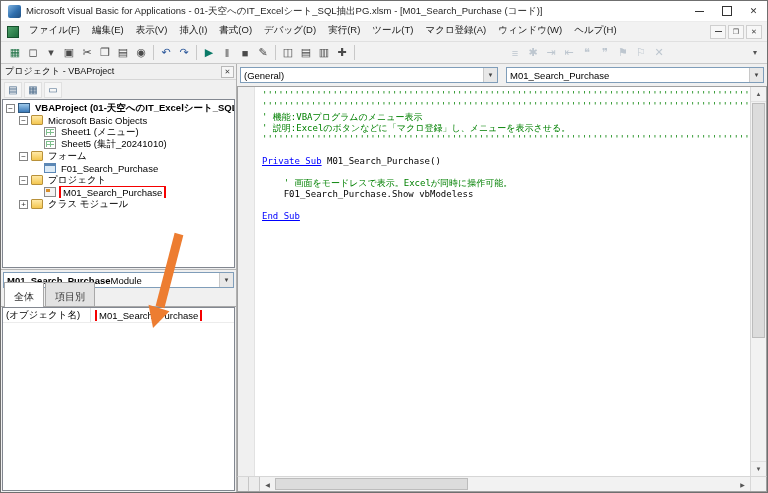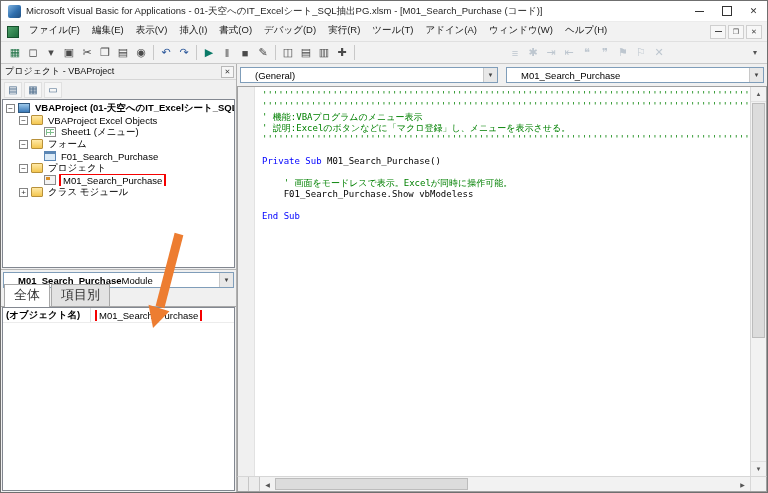--- a/index.html
+++ b/index.html
@@ -67,41 +67,41 @@
   .ti-form { background:#dcebf7; border:1px solid #5b87b5; }
   .ti-form::before { content:""; position:absolute; top:0; left:0; right:0; height:2px; background:#5b87b5; }
   .ti-module { background:#f3f3f3; border:1px solid #8a8a8a; }
   .ti-module::before { content:""; position:absolute; top:1px; left:1px; width:4px; height:3px; background:#d88f2a; }
   .tree-label { padding:0 2px; color:#000; }
   .tree-label.bold { font-weight:bold; }
   .annot-box { border:2px solid var(--annot-red); border-radius:2px; padding:0 2px; margin:-2px 0; }
 
   .properties-panel { flex:1; display:flex; flex-direction:column; min-height:0; }
   .prop-selector { height:20px; flex:none; padding:2px; }
-  .combo { height:16px; background:#fff; border:1px solid #7f9db9; display:flex; align-items:center; font-size:9.5px; padding-left:14px; white-space:nowrap; overflow:hidden; }
+  .combo { height:16px; background:#fff; border:1px solid #7f9db9; display:flex; align-items:center; font-size:9.5px; padding-left:3px; white-space:nowrap; overflow:hidden; }
   .combo-arrow { margin-left:auto; width:14px; height:100%; flex:none; background:#e8e8e8; border-left:1px solid #c8c8c8; display:flex; align-items:center; justify-content:center; }
   .combo-arrow::before { content:"▼"; font-size:6px; color:#444; }
   .prop-tabs { height:17px; flex:none; display:flex; align-items:flex-end; padding-left:3px; gap:1px; border-bottom:1px solid #a8a8a8; background:#f0f0f0; }
-  .prop-tab { font-size:13px; padding:1px 9px 2px; background:#e2e2e2; border:1px solid #a8a8a8; border-bottom:none; color:#333; }
+  .prop-tab { font-size:10px; padding:7px 9px 2px; background:#e2e2e2; border:1px solid #a8a8a8; border-bottom:none; color:#333; }
   .prop-tab.active { background:#fff; margin-bottom:-1px; padding-bottom:3px; }
   .prop-grid { flex:1; background:#fff; border:1px solid #828790; margin:0 1px 1px 1px; overflow:hidden; font-size:9.5px; }
   .prop-row { display:flex; height:15px; align-items:center; border-bottom:1px solid #ececec; }
-  .prop-name { width:88px; flex:none; padding-left:3px; border-right:1px solid #e0e0e0; height:100%; display:flex; align-items:center; color:#000;font-weight:bold; }
+  .prop-name { width:88px; flex:none; padding-left:3px; border-right:1px solid #e0e0e0; height:100%; display:flex; align-items:center; color:#000; }
   .prop-value { flex:1; padding-left:4px; display:flex; align-items:center; overflow:hidden; }
 
   
   .code-col { flex:1; display:flex; flex-direction:column; background:#f0f0f0; min-width:0; }
   .combo-row { height:22px; flex:none; display:flex; align-items:center; gap:8px; padding:2px 3px; }
   .combo-row .combo { flex:1; min-width:0; }
   .code-area { flex:1; position:relative; background:#fff; border:1px solid #a0a0a0; border-bottom:none; overflow:hidden; min-height:0; }
   .code-margin { position:absolute; left:0; top:0; bottom:0; width:17px; background:#f0f0f0; border-right:1px solid #e2e2e2; }
   .code-text { position:absolute; left:18px; top:0; right:16px; bottom:0; padding:3px 0 0 6px; font-family:"DejaVu Sans Mono",monospace; font-size:9px; line-height:11px; white-space:pre; overflow:hidden; }
   .code-line { height:11px; }
   .seg-comment { color:#008000; }
-  .seg-keyword { color:#0000ff; }
+  .seg-keyword { color:#0000ff;text-decoration:underline; }
   .seg-plain { color:#000000; }
   .vscroll { position:absolute; right:0; top:0; bottom:0; width:16px; background:#f2f2f2; border-left:1px solid #d8d8d8; }
   .vs-btn { height:15px; display:flex; align-items:center; justify-content:center; color:#555; border-bottom:1px solid #e0e0e0; }
   .vs-btn.up::before { content:"▲"; font-size:6px; }
   .vs-btn.down::before { content:"▼"; font-size:6px; }
   .vs-btn.down { position:absolute; bottom:0; left:0; right:0; border-top:1px solid #e0e0e0; border-bottom:none; }
   .vs-thumb { position:absolute; top:16px; left:1px; right:1px; height:235px; background:#dcdcdc; border:1px solid #bcbcbc; }
   .code-bottom { height:16px; flex:none; display:flex; background:#f2f2f2; border:1px solid #a0a0a0; border-top:1px solid #d6d6d6; }
   .split-btn { width:11px; height:100%; flex:none; border-right:1px solid #c6c6c6; background:#ececec; }
   .hs-btn { width:15px; height:100%; flex:none; display:flex; align-items:center; justify-content:center; color:#555; }
@@ -130,21 +130,21 @@
     <span class="doc-icon"></span>
     <div class="menu-items">
         <span class="menu-item">ファイル(F)</span>
         <span class="menu-item">編集(E)</span>
         <span class="menu-item">表示(V)</span>
         <span class="menu-item">挿入(I)</span>
         <span class="menu-item">書式(O)</span>
         <span class="menu-item">デバッグ(D)</span>
         <span class="menu-item">実行(R)</span>
         <span class="menu-item">ツール(T)</span>
-        <span class="menu-item">アドイン(A)</span>
+        <span class="menu-item">マクロ登録(A)</span>
         <span class="menu-item">ウィンドウ(W)</span>
         <span class="menu-item">ヘルプ(H)</span>
       </div>
     <div class="child-controls">
       <span class="child-btn cb-min"></span>
       <span class="child-btn cb-restore"></span>
       <span class="child-btn cb-close"></span>
     </div>
   </div>
 
@@ -213,27 +213,33 @@
             <div class="tree-row">
               <span class="tree-indent" style="width: 3px;"></span>
               <span class="expander">−</span>
               <span class="ti ti-project"></span>
               <span class="tree-label bold">VBAProject (01-天空へのIT_Excelシート_SQL抽</span>
             </div>
             <div class="tree-row">
               <span class="tree-indent" style="width: 16px;"></span>
               <span class="expander">−</span>
               <span class="ti ti-folder"></span>
-              <span class="tree-label">VBAProject Excel Objects</span>
+              <span class="tree-label">Microsoft Basic Objects</span>
             </div>
             <div class="tree-row">
               <span class="tree-indent" style="width: 29px;"></span>
               <span class="expander-ph"></span>
               <span class="ti ti-sheet"></span>
               <span class="tree-label">Sheet1 (メニュー)</span>
+            </div>
+            <div class="tree-row">
+              <span class="tree-indent" style="width: 29px;"></span>
+              <span class="expander-ph"></span>
+              <span class="ti ti-sheet"></span>
+              <span class="tree-label">Sheet5 (集計_20241010)</span>
             </div>
             <div class="tree-row">
               <span class="tree-indent" style="width: 16px;"></span>
               <span class="expander">−</span>
               <span class="ti ti-folder"></span>
               <span class="tree-label">フォーム</span>
             </div>
             <div class="tree-row">
               <span class="tree-indent" style="width: 29px;"></span>
               <span class="expander-ph"></span>

